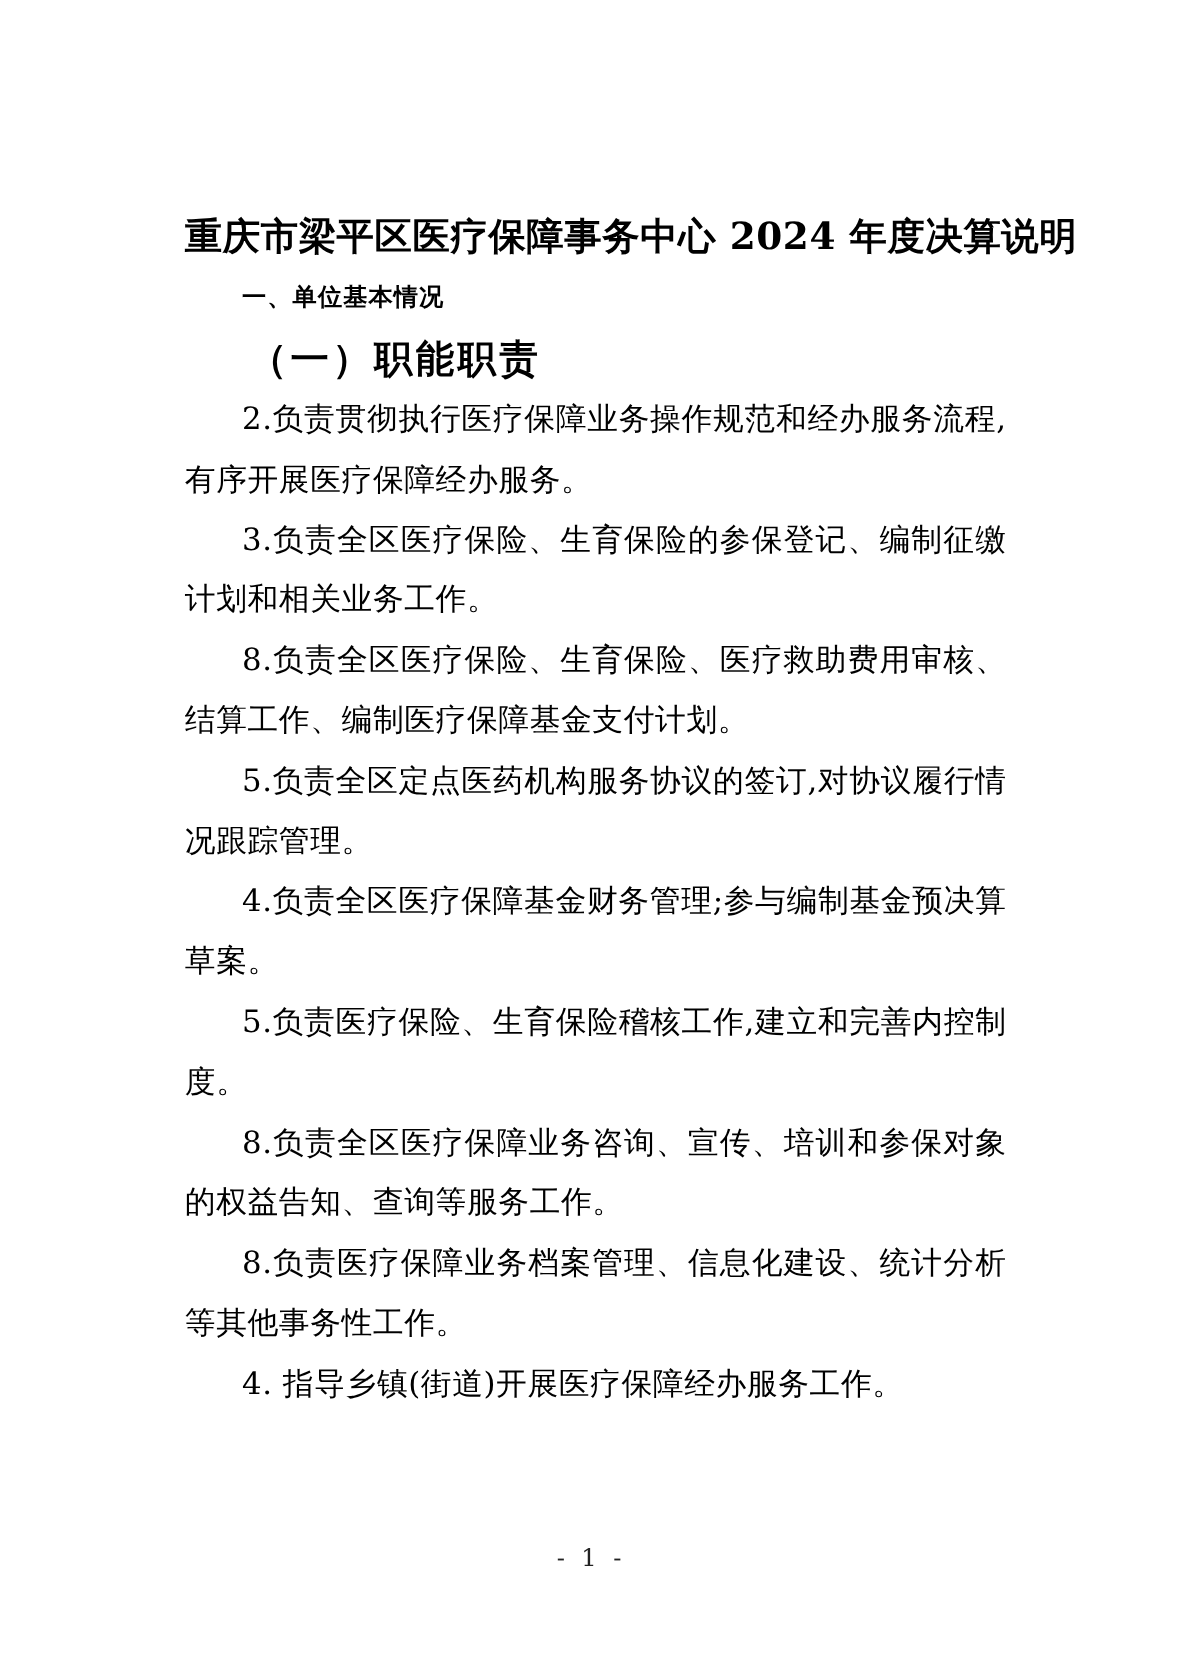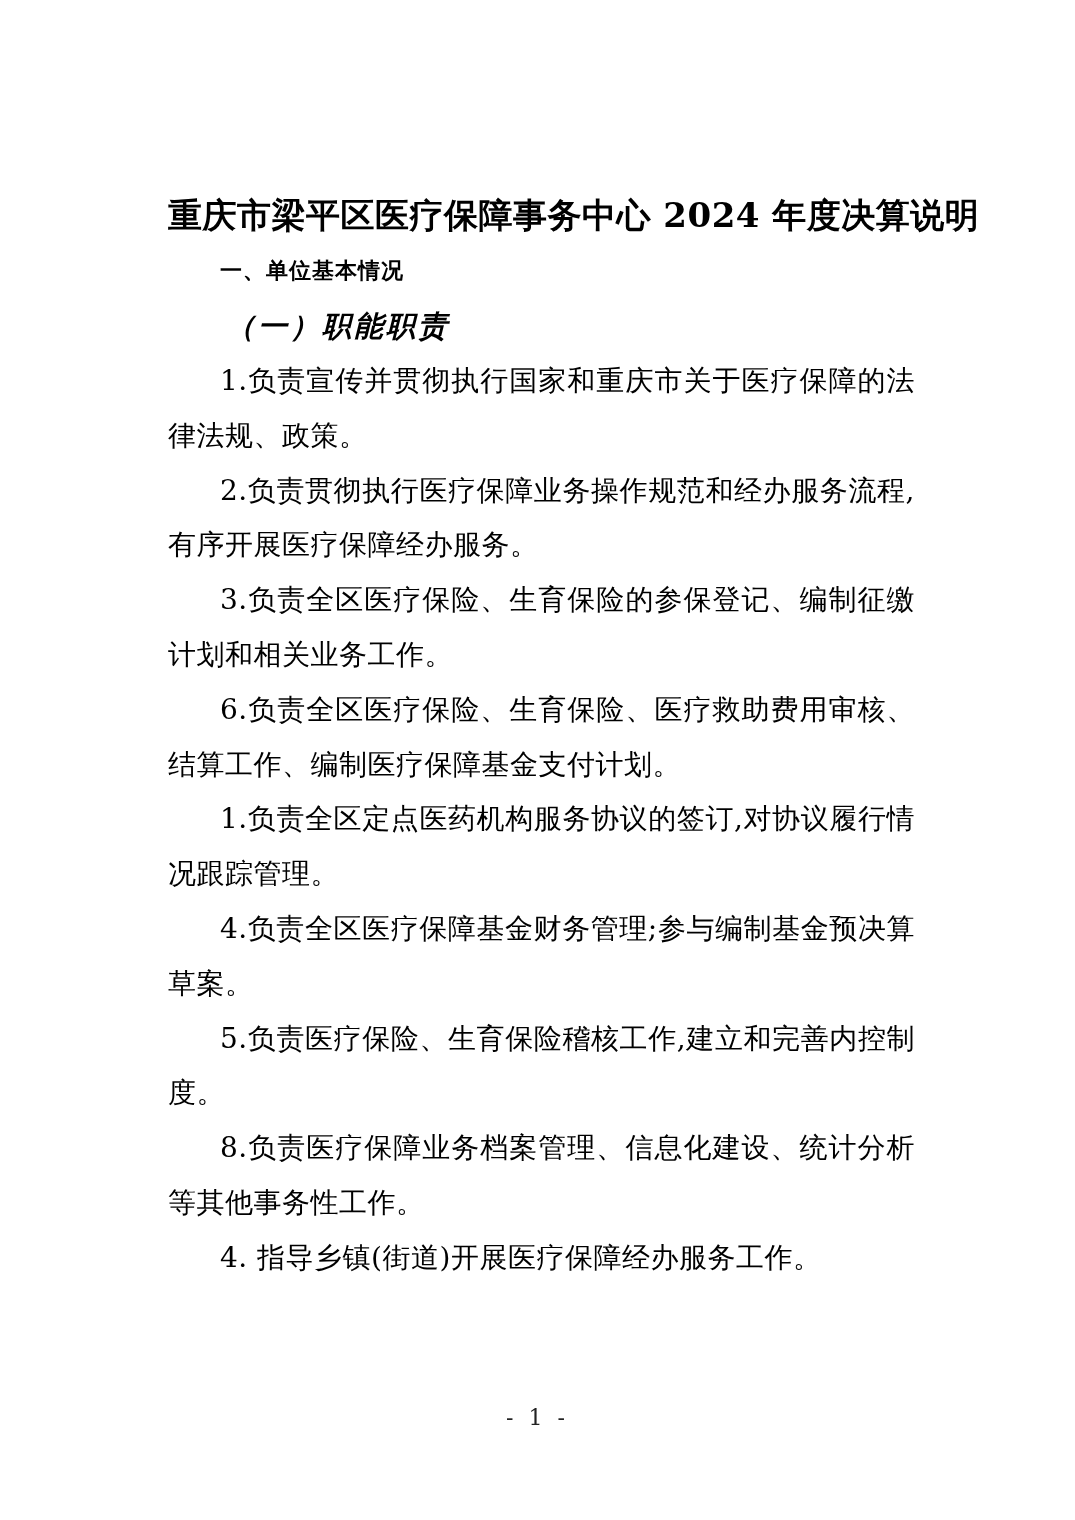--- a/index.html
+++ b/index.html
@@ -40,26 +40,25 @@
     font-family: "DejaVu Sans", sans-serif;
     font-size: 22px;
     font-weight: bold;
     line-height: 56px;
     text-indent: 52px;
     letter-spacing: 1px;
   }
 
   .subsection-heading {
     font-family: "DejaVu Serif", serif;
-    font-size: 29px;
+    font-size: 35px;
     font-weight: bold;
     line-height: 55px;
     text-indent: 58px;
     letter-spacing: 3px;
-    font-style: italic;
   }
 
   .para {
     font-family: "DejaVu Serif", serif;
     font-size: 28px;
     line-height: 54.8px;
     text-indent: 52px;
     text-align: justify;
     text-align-last: left;
     letter-spacing: 0.5px;
@@ -78,24 +77,24 @@
   }
 </style>
 </head>
 <body>
 
 <div class="page">
   <div class="content">
     <div class="doc-title">重庆市梁平区医疗保障事务中心 2024 年度决算说明</div>
     <div class="section-heading">一、单位基本情况</div>
     <div class="subsection-heading">（一）职能职责</div>
-    <p class="para">1.负责宣传并贯彻执行国家和重庆市关于医疗保障的法律法规、政策。</p>
     <p class="para">2.负责贯彻执行医疗保障业务操作规范和经办服务流程,有序开展医疗保障经办服务。</p>
     <p class="para">3.负责全区医疗保险、生育保险的参保登记、编制征缴计划和相关业务工作。</p>
-    <p class="para">6.负责全区医疗保险、生育保险、医疗救助费用审核、结算工作、编制医疗保障基金支付计划。</p>
-    <p class="para">1.负责全区定点医药机构服务协议的签订,对协议履行情况跟踪管理。</p>
+    <p class="para">8.负责全区医疗保险、生育保险、医疗救助费用审核、结算工作、编制医疗保障基金支付计划。</p>
+    <p class="para">5.负责全区定点医药机构服务协议的签订,对协议履行情况跟踪管理。</p>
     <p class="para">4.负责全区医疗保障基金财务管理;参与编制基金预决算草案。</p>
     <p class="para">5.负责医疗保险、生育保险稽核工作,建立和完善内控制度。</p>
+    <p class="para">8.负责全区医疗保障业务咨询、宣传、培训和参保对象的权益告知、查询等服务工作。</p>
     <p class="para">8.负责医疗保障业务档案管理、信息化建设、统计分析等其他事务性工作。</p>
     <p class="para">4. 指导乡镇(街道)开展医疗保障经办服务工作。</p>
   </div>
   <div class="page-footer">- 1 -</div>
 </div>
 
 </body></html>

